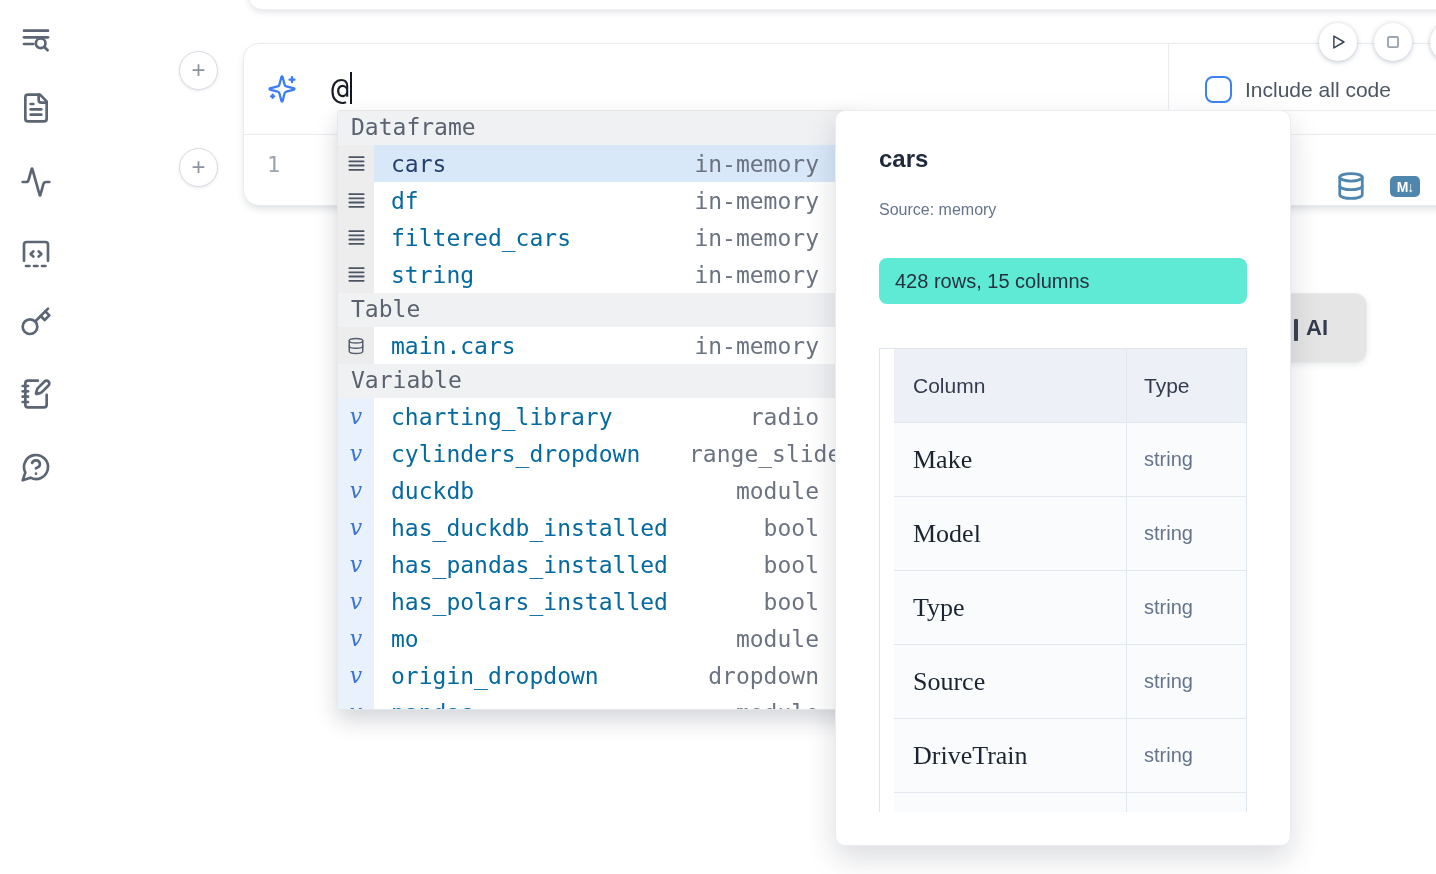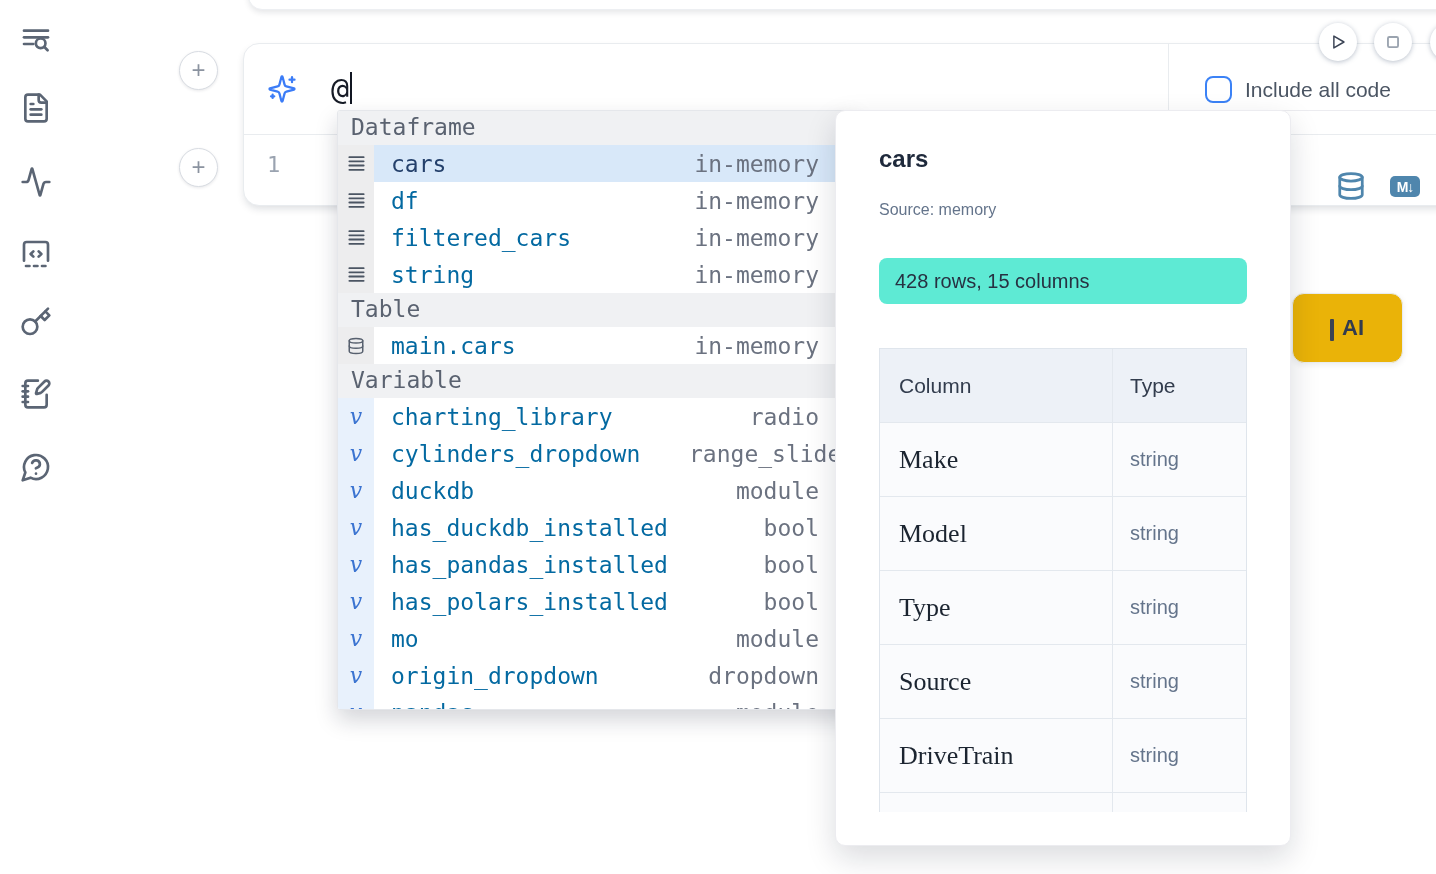--- a/index.html
+++ b/index.html
@@ -64,35 +64,35 @@
   .ac-content { flex:1; display:flex; align-items:center; padding-left:17px; padding-right:37px; min-width:0; }
   .ac-row.selected .ac-content { background:#d8e8f9; }
   .ac-name { font-size:23px; color:#0369a1; white-space:nowrap; }
   .ac-row.selected .ac-name { color:#24406b; }
   .ac-type { margin-left:auto; width:130px; flex:none; text-align:right; font-size:23px; color:#6b7280; white-space:nowrap; overflow:visible; }
   .type-overflow { text-align:left; }
   .var-glyph { font-family:"DejaVu Serif", serif; font-style:italic; font-size:22px; color:#3b74d1; line-height:1; }
   .ac-gutter svg { display:block; }
 
   
-  .ai-btn { position:absolute; left:1292px; top:293px; width:111px; height:70px; background:#eab308;
+  .ai-btn { position:absolute; left:1256px; top:293px; width:111px; height:70px; background:#e5e5e5;
     border:1px solid #e9ecef; border-radius:12px; box-shadow:0 2px 6px rgba(15,23,42,.08); z-index:25; cursor:pointer; }
   .ai-btn .clip-glyph { position:absolute; left:37px; top:25px; width:4px; height:22px; background:#3a4354; border-radius:1px; }
   .ai-btn .ai-label { position:absolute; left:49px; top:21px; font-size:22px; font-weight:bold; color:#333c4e; }
 
   
   .panel { position:absolute; left:835px; top:110px; width:456px; height:736px; background:#fff;
     border:1px solid #ececf0; border-radius:10px; box-shadow:0 12px 30px rgba(15,23,42,.15); z-index:30; }
   .panel-title { position:absolute; left:43px; top:34px; font-size:24px; font-weight:bold; color:#1e293b; }
   .panel-source { position:absolute; left:43px; top:90px; font-size:16px; color:#64748b; }
   .panel-badge { position:absolute; left:43px; top:147px; width:368px; height:46px; background:#5eead4;
     border-radius:8px; font-size:20px; color:#273142; line-height:46px; padding-left:16px; }
   .tbl-wrap { position:absolute; left:43px; top:237px; width:368px; height:464px; overflow:hidden; }
   .tbl { width:368px; border:1px solid #dfe5ec; }
-  .tbl-row { display:flex; height:74px; background:#fafbfd; border-bottom:1px solid #e3e8ee; }
+  .tbl-row { display:flex; height:74px; background:#fafbfd; border-bottom:1px solid #e3e8ee;margin-left:14px; }
   .tbl-row.hdr { background:#edf1f7; }
   .tbl-row.partial { height:40px; border-bottom:none; }
   .c1 { width:233px; flex:none; border-right:1px solid #e3e8ee; display:flex; align-items:center; padding-left:19px; }
   .c2 { flex:1; display:flex; align-items:center; padding-left:17px; }
   .hdr .c1, .hdr .c2 { font-size:21px; color:#323c4d; }
   .cell-col { font-family:Liberation Serif, serif; font-size:26px; color:#1b2430; }
   .cell-type { font-size:20px; color:#64748b; }
 </style>
 </head>
 <body>

